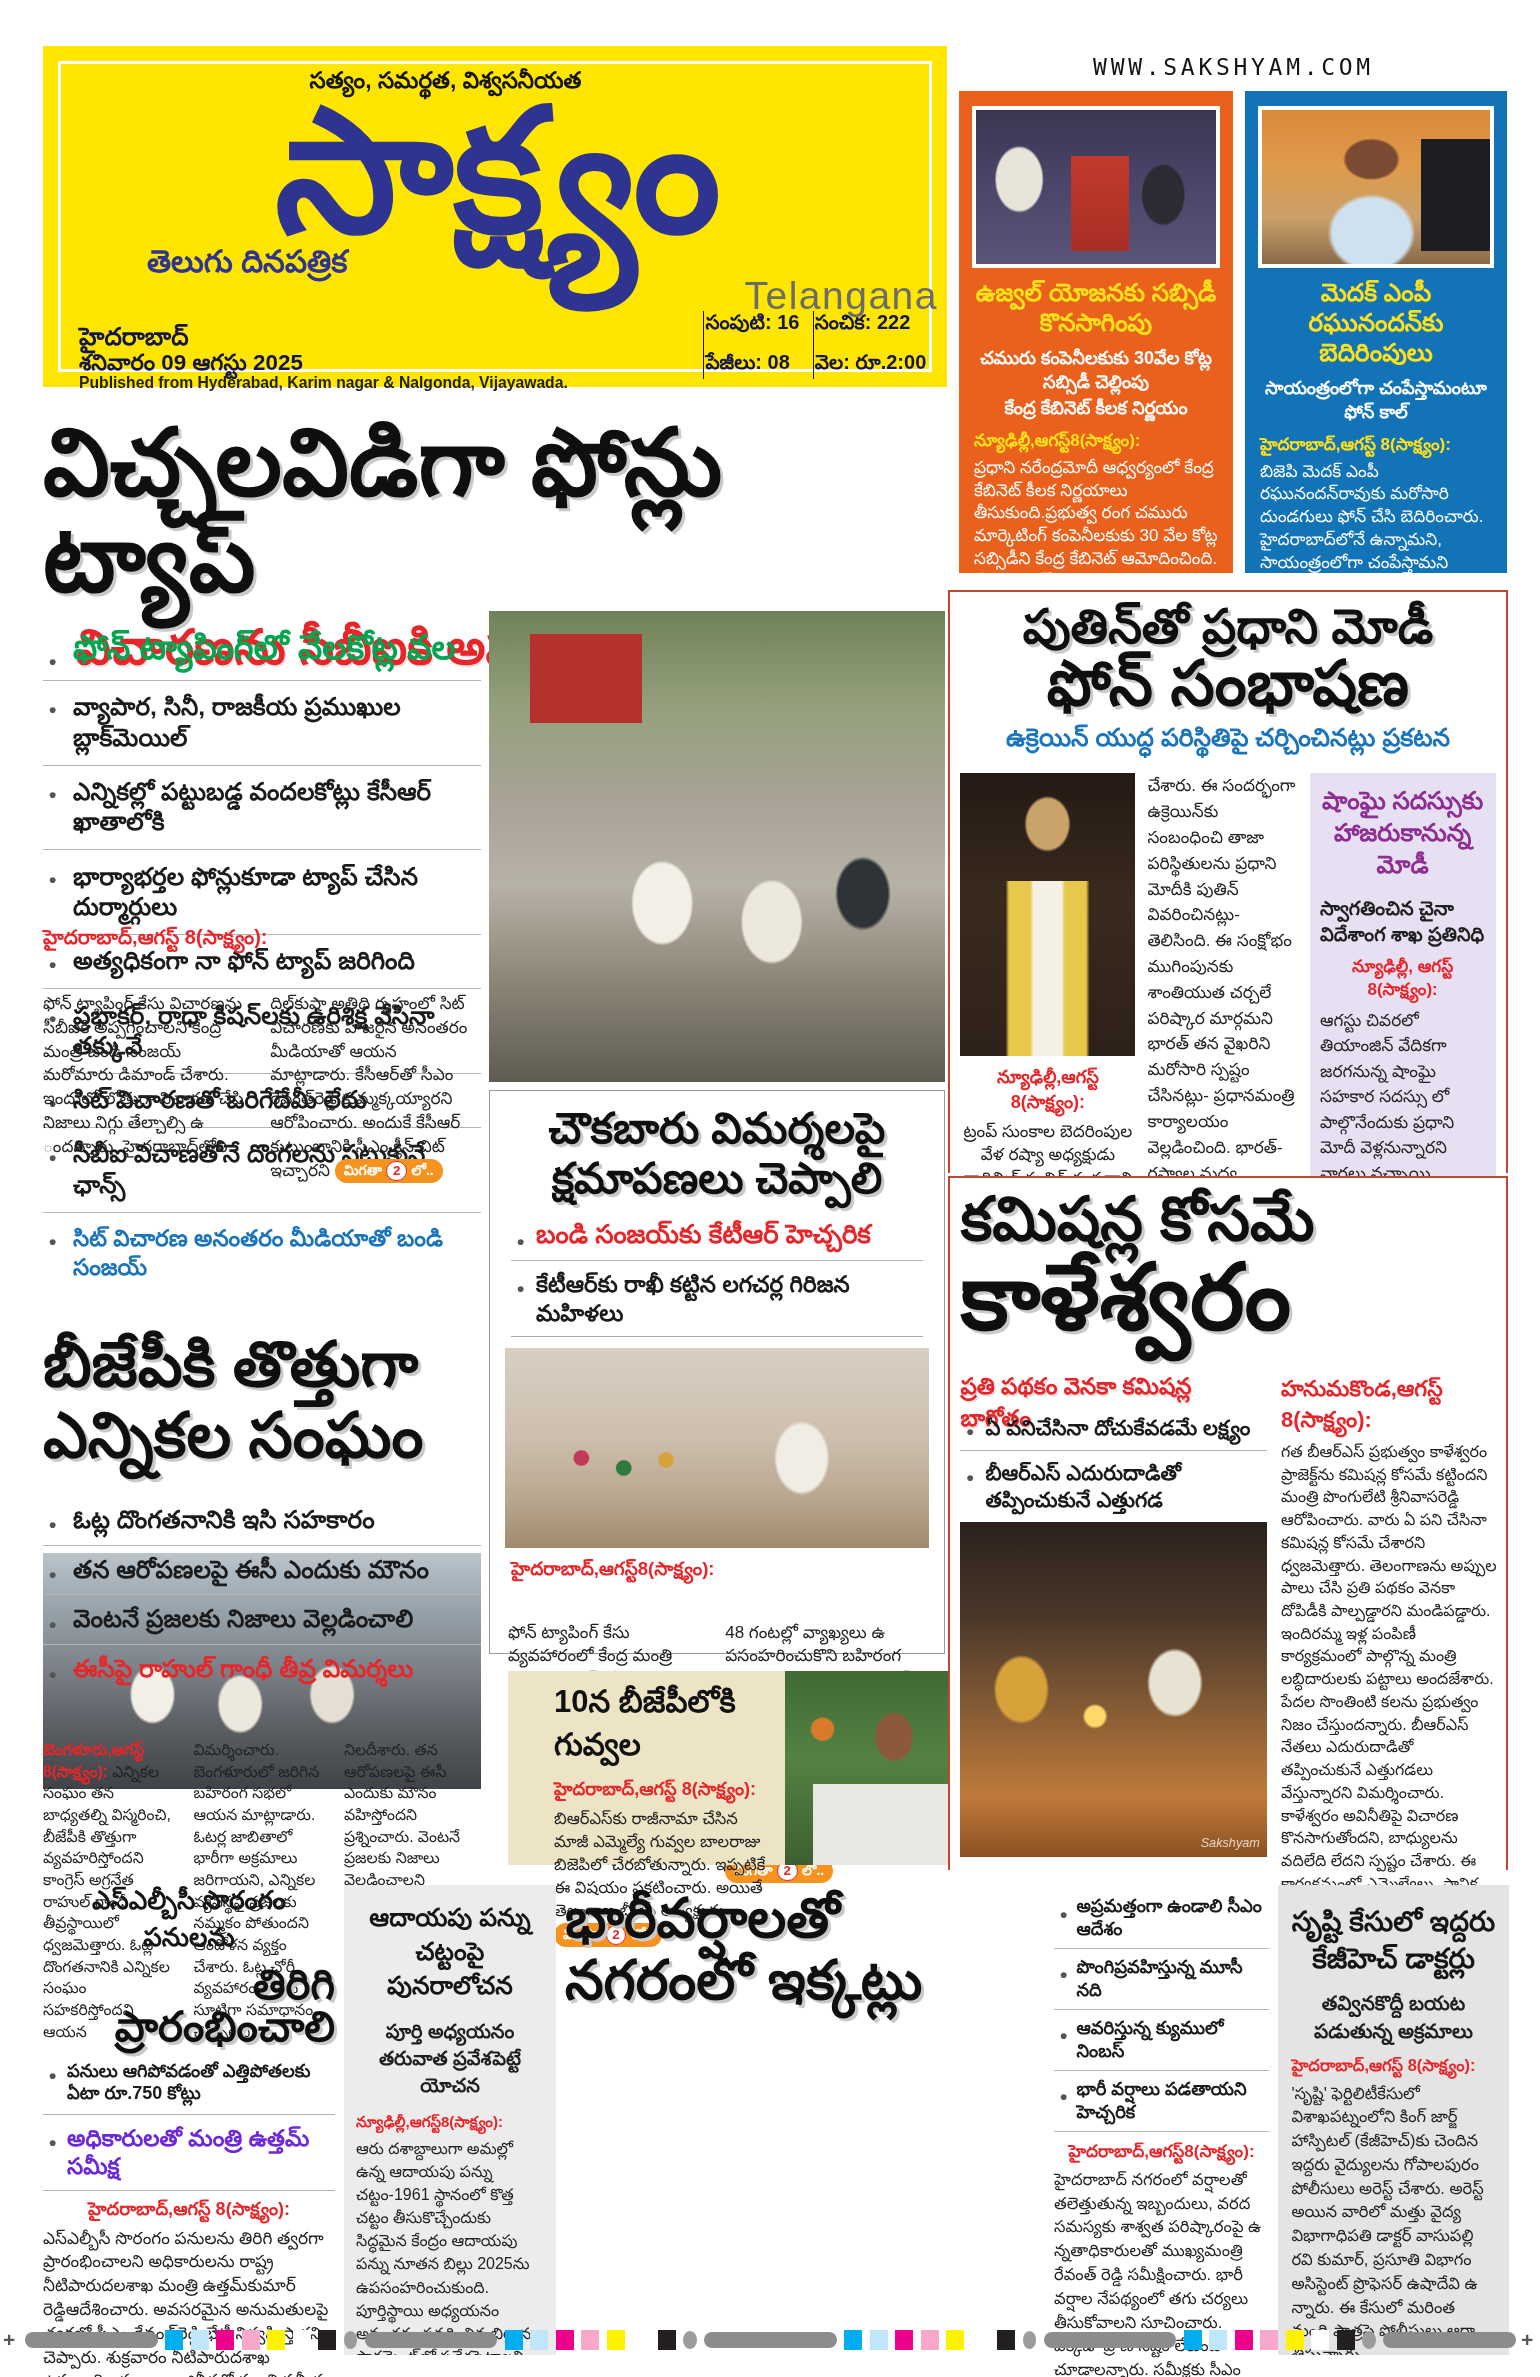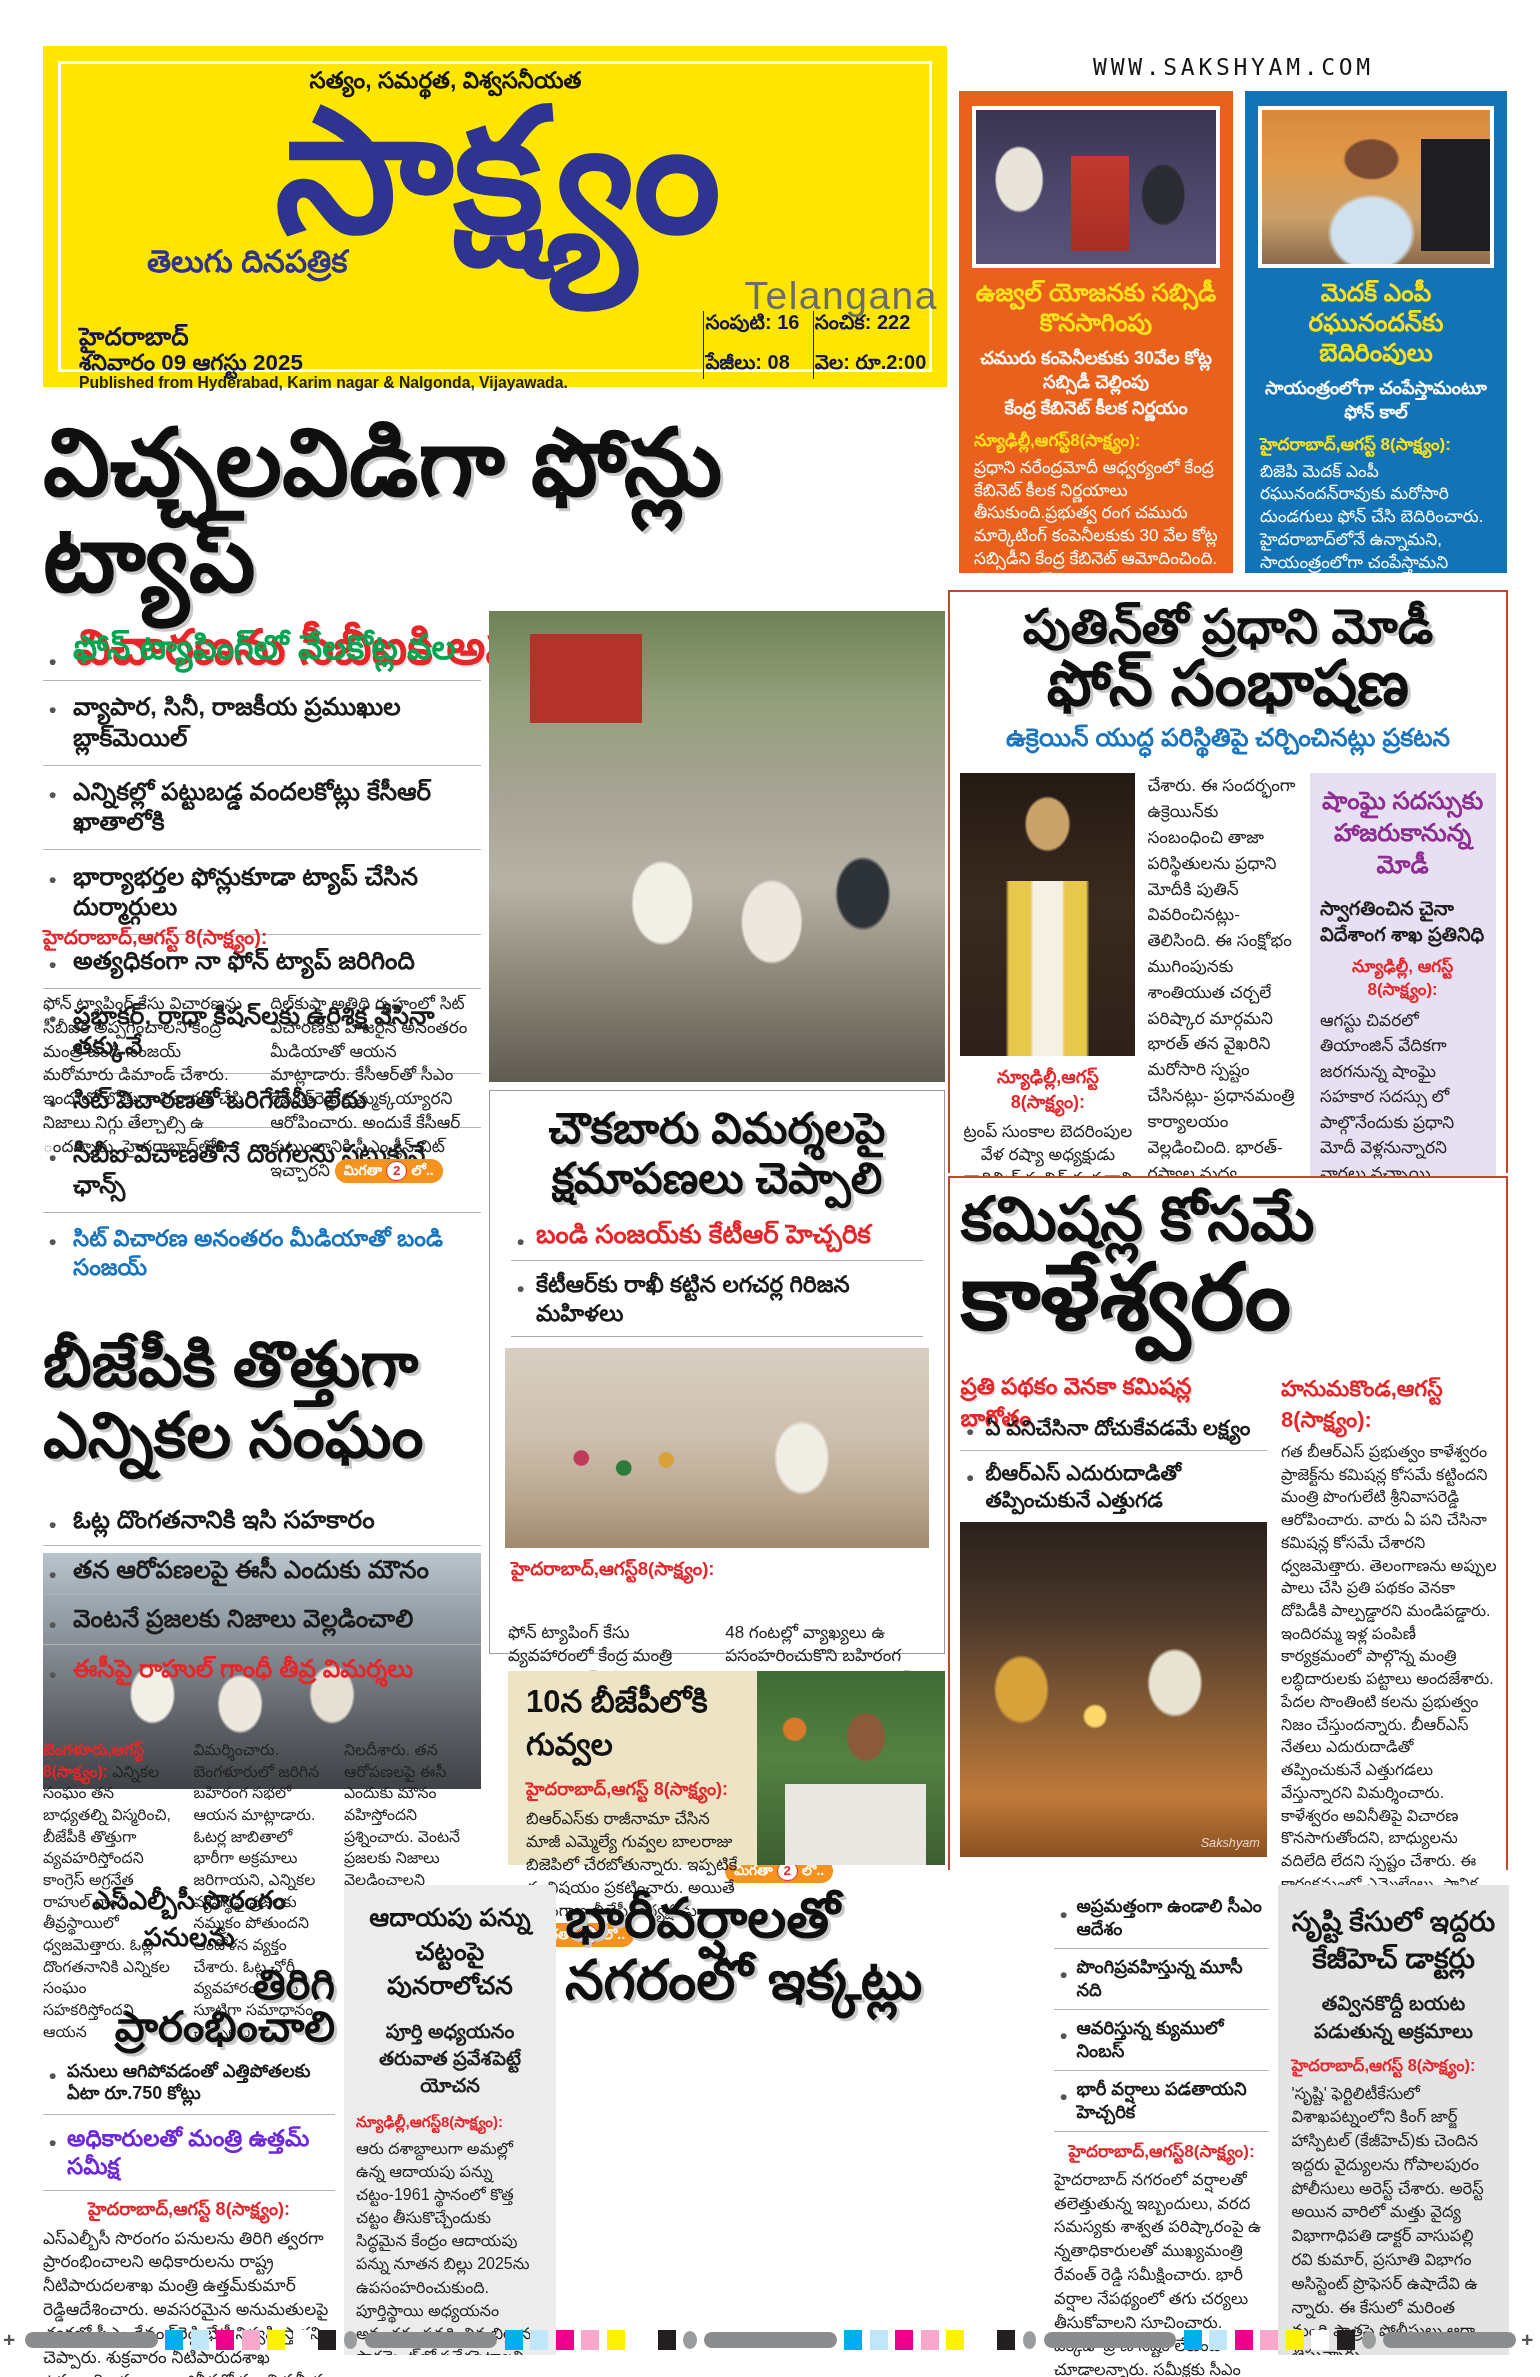--- a/index.html
+++ b/index.html
@@ -250,21 +250,21 @@
       <div class="body-txt" style="font-size:15.7px;line-height:1.38;" data-name="body-column"><span>నిలదీశారు. తన ఆరోపణలపై ఈసీ ఎందుకు మౌనం వహిస్తోందని ప్రశ్నించారు. వెంటనే ప్రజలకు నిజాలు వెల్లడించాలని డిమాండ్ చేశారు. ఈ వ్యవహారంపై న్యాయపోరాటం చేస్తామని, ఇది ప్రజాస్వామ్య పరిరక్షణ పోరాటమని అన్నారు. ఈ క్రమంలో మారు</span>
         <span class="pill" data-name="continuation-pill">
             <span>మిగతా</span>
             <span class="pn">2</span>
             <span>లో..</span>
           </span>
       </div>
     </div>
   </div>
 
-  <div class="abs" style="left:508px;top:1671px;width:437px;height:194px;background:#EDE4C5;display:flex;" data-name="guvvala-story-box">
+  <div class="abs" style="left:508px;top:1671px;width:437px;height:194px;background:#EDE4C5;display:flex;padding-left:28px;" data-name="guvvala-story-box">
     <div style="width:57%;padding:13.4px 13.4px 9px 18px;box-sizing:border-box;" data-name="guvvala-text">
       <div style="font-weight:800;font-size:31px;color:#111;" data-name="guvvala-headline">10న బీజేపీలోకి గువ్వల</div>
       <div class="dl" style="font-size:18px;margin-top:9px;" data-name="dateline">హైదరాబాద్,ఆగస్ట్ 8(సాక్ష్యం):</div>
       <div class="body-txt" style="font-size:16.4px;margin-top:3px;" data-name="guvvala-body"><span>బిఆర్ఎస్‌కు రాజీనామా చేసిన మాజీ ఎమ్మెల్యే గువ్వల బాలరాజు బిజెపిలో చేరబోతున్నారు. ఇప్పటికే ఈ విషయం ప్రకటించారు. అయితే తెలంగాణ బీజేపీ అధ్యక్షుడు</span>
         <span class="pill" data-name="continuation-pill">
             <span>మిగతా</span>
             <span class="pn">2</span>
             <span>లో..</span>
           </span>
       </div>

